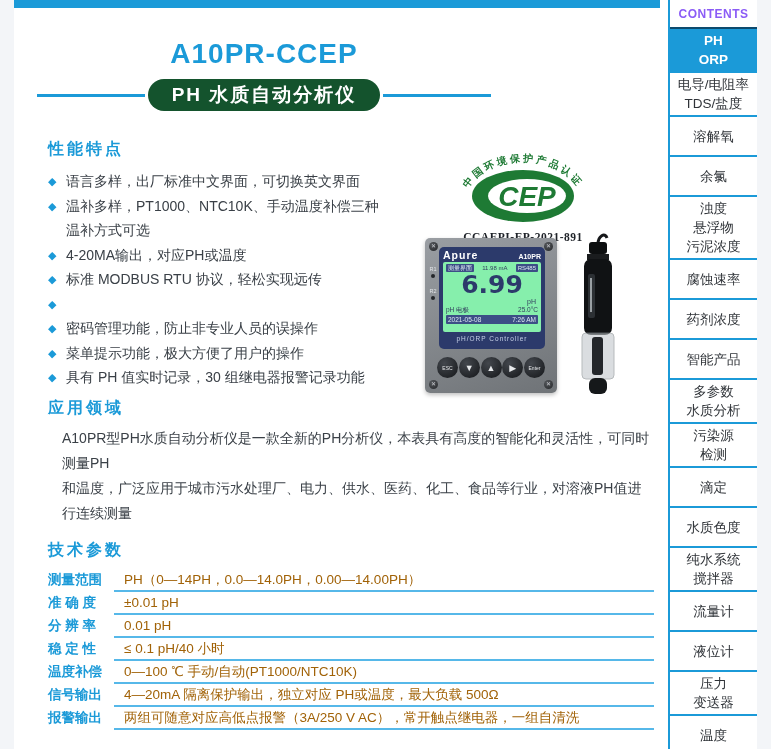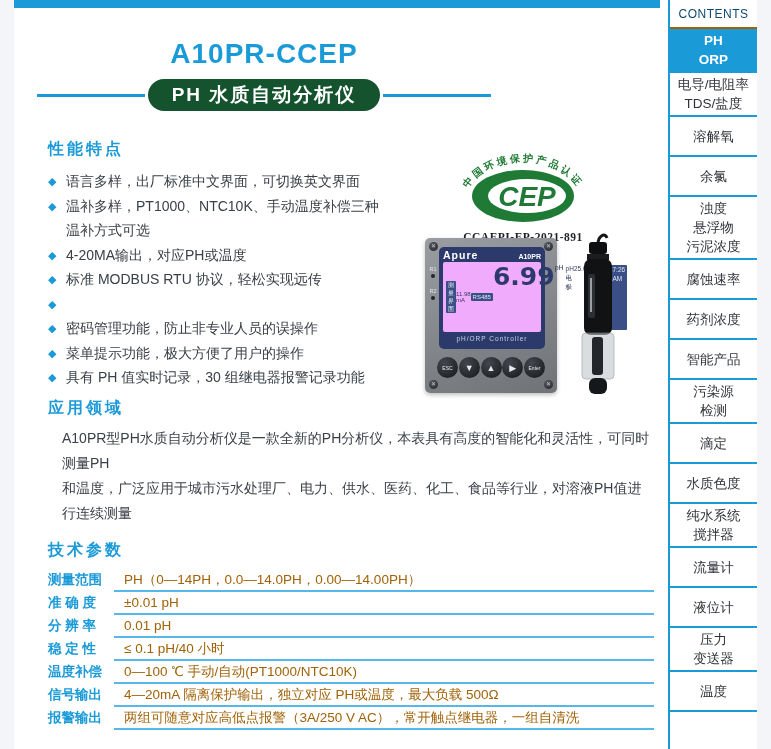--- a/index.html
+++ b/index.html
@@ -41,21 +41,21 @@
             box-shadow:0 2px 4px rgba(0,0,0,.25); }
   .screw { position:absolute; width:9px; height:9px; border-radius:50%;
            background:radial-gradient(circle at 35% 30%, #55585c, #232528); color:#c9ccd0;
            font-size:6px; line-height:9px; text-align:center; }
   .screw.tl{left:4px;top:4px}.screw.tr{right:4px;top:4px}.screw.bl{left:4px;bottom:4px}.screw.br{right:4px;bottom:4px}
   .bezel { position:absolute; left:14px; top:9px; width:106px; height:102px; background:#2c3a6b;
            border-radius:5px; padding:2px 4px; }
   .bezel-head { display:flex; justify-content:space-between; align-items:baseline; color:#fff; height:13px; }
   .brand { font-size:10.5px; font-weight:800; letter-spacing:1px; }
   .model { font-size:7px; font-weight:700; }
-  .lcd { background:#f0abfc; height:70px; border-radius:2px; padding:2px 3px; display:flex; flex-direction:row; }
+  .lcd { background:#86efac; height:70px; border-radius:2px; padding:2px 3px; display:flex; flex-direction:column; }
   .lcd-top { display:flex; justify-content:space-between; align-items:center; }
   .chip { background:#3c4e86; color:#dce9f0; font-size:6px; padding:0 2px; line-height:8px; border-radius:1px; }
   .lcd-ma { font-size:6px; color:#33415f; }
   .lcd-value { text-align:center; font-size:25px; font-weight:800; color:#2c3a6b; line-height:26px; font-family:"DejaVu Sans", sans-serif; }
   .lcd-unit { text-align:right; font-size:7px; color:#33415f; line-height:7px; padding-right:2px; }
   .lcd-row { display:flex; justify-content:space-between; font-size:6.5px; color:#33415f; line-height:9px; }
   .lcd-bottom { background:#3c4e86; color:#dce9f0; display:flex; justify-content:space-between;
                 font-size:6.5px; line-height:9px; padding:0 2px; margin-top:1px; border-radius:1px; }
   .bezel-foot { text-align:center; color:#c7d1e8; font-size:6.5px; line-height:13px; letter-spacing:1px; }
   .relays { position:absolute; left:3px; top:28px; width:10px; text-align:center; }
@@ -76,22 +76,22 @@
   
   .specs { margin:14px 0 0 34px; width:606px; }
   .spec-table { margin-top:8px; }
   .spec-row { display:flex; align-items:stretch; }
   .spec-label { flex:0 0 66px; color:#1b9ad8; font-size:13.5px; font-weight:700; line-height:21.8px; white-space:nowrap; }
   .spec-value { flex:1; font-size:13.5px; color:#a16207; line-height:20px; padding:1px 0 0 10px;
                 border-bottom:2px solid #56b8e9; white-space:nowrap; }
 
   
   .sidebar { position:absolute; left:668px; top:0; width:89px; height:749px; background:#fff; border-left:2px solid #1b9ad8; }
-  .sb-header { height:29px; display:flex; align-items:center; justify-content:center; color:#0c4a6e;
-               font-weight:400; font-size:12px; letter-spacing:0.5px; border-bottom:2px solid #a16207; }
+  .sb-header { height:29px; display:flex; align-items:center; justify-content:center; color:#8b5cf6;
+               font-weight:700; font-size:12px; letter-spacing:0.5px; border-bottom:2px solid #0c4a6e; }
   .sb-item { min-height:40px; display:flex; align-items:center; justify-content:center; text-align:center;
              font-size:13.5px; color:#2f3338; line-height:19px; border-bottom:2px solid #1b9ad8;
              white-space:pre-line; padding:2px 1px; cursor:pointer; }
   .sb-item.active { background:#1b9ad8; color:#fff; font-weight:700; }
 </style>
 </head>
 <body>
 
 <div class="page">
   <div class="strip left"></div>
@@ -270,20 +270,22 @@
         <div class="sb-item">电导/电阻率
 TDS/盐度</div>
         <div class="sb-item">溶解氧</div>
         <div class="sb-item">余氯</div>
         <div class="sb-item">浊度
 悬浮物
 污泥浓度</div>
         <div class="sb-item">腐蚀速率</div>
         <div class="sb-item">药剂浓度</div>
         <div class="sb-item">智能产品</div>
+        <div class="sb-item">多参数
+水质分析</div>
         <div class="sb-item">污染源
 检测</div>
         <div class="sb-item">滴定</div>
         <div class="sb-item">水质色度</div>
         <div class="sb-item">纯水系统
 搅拌器</div>
         <div class="sb-item">流量计</div>
         <div class="sb-item">液位计</div>
         <div class="sb-item">压力
 变送器</div>

